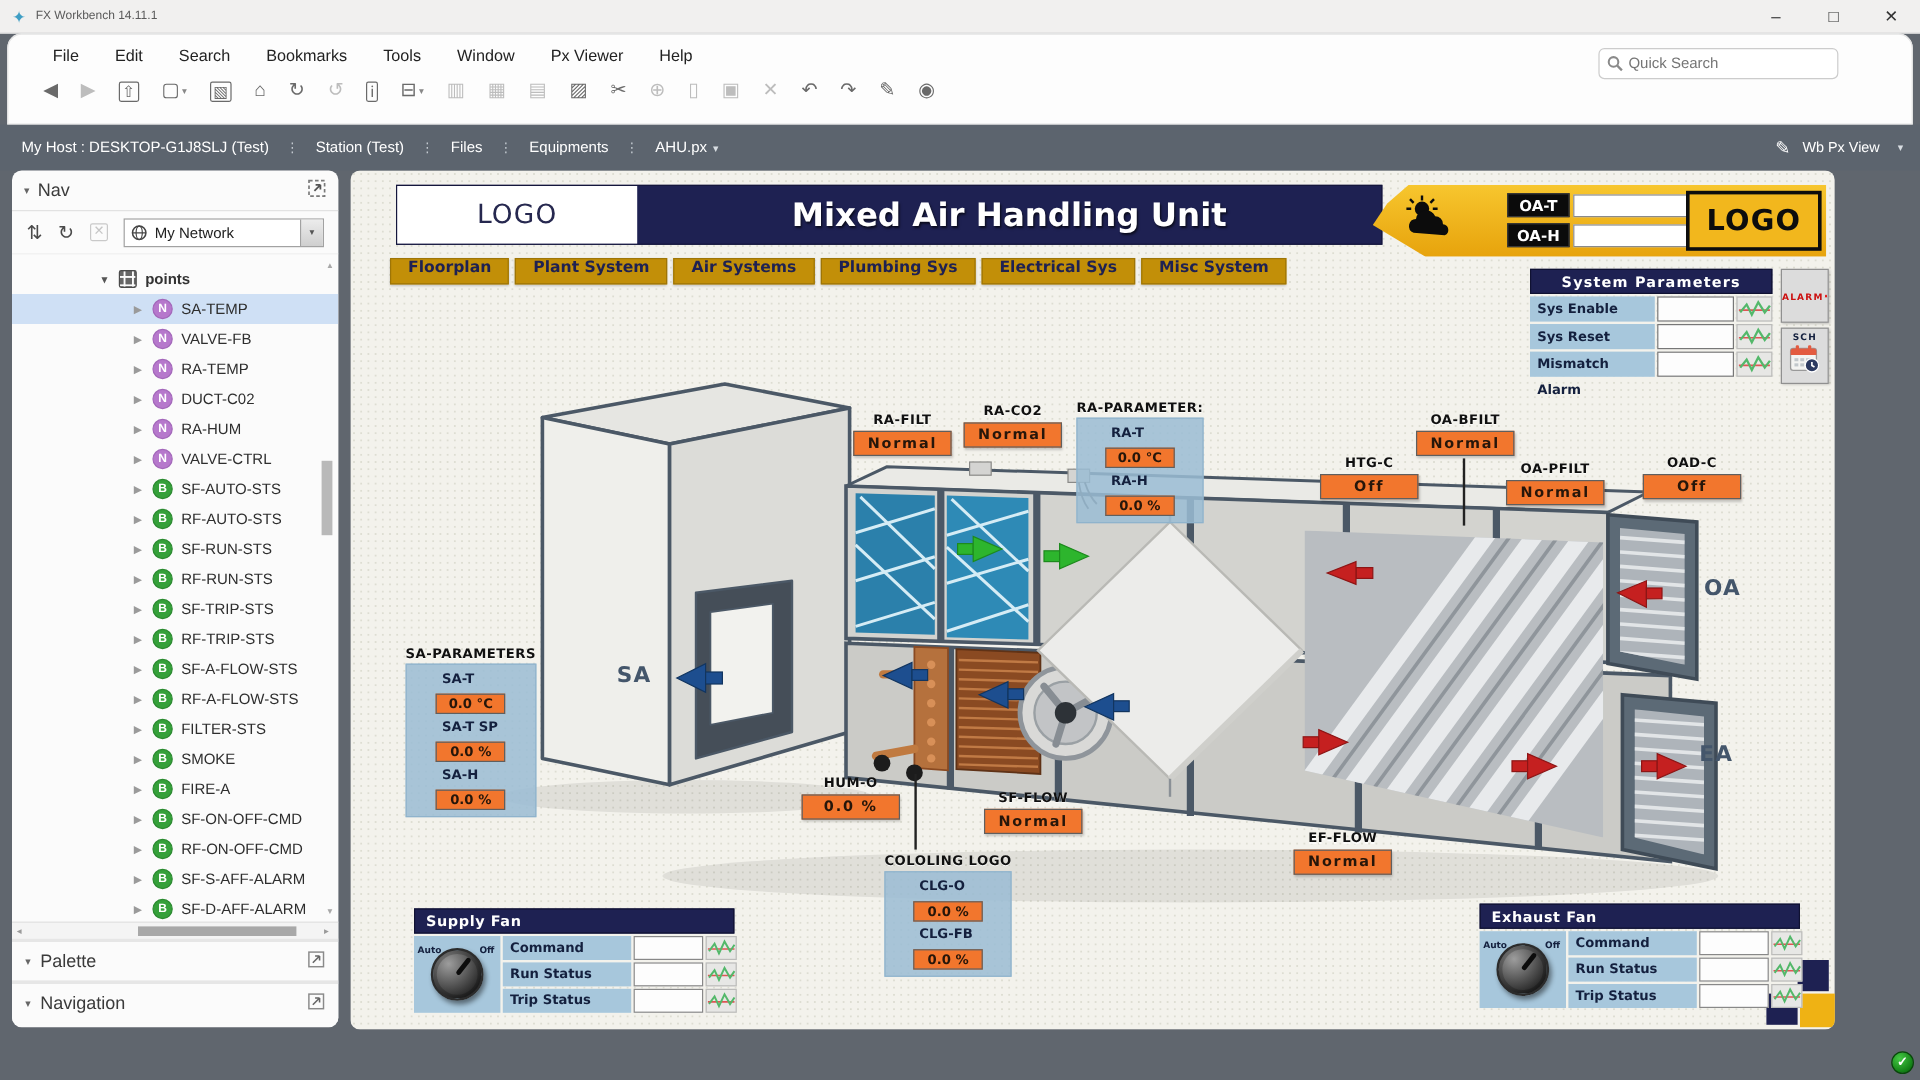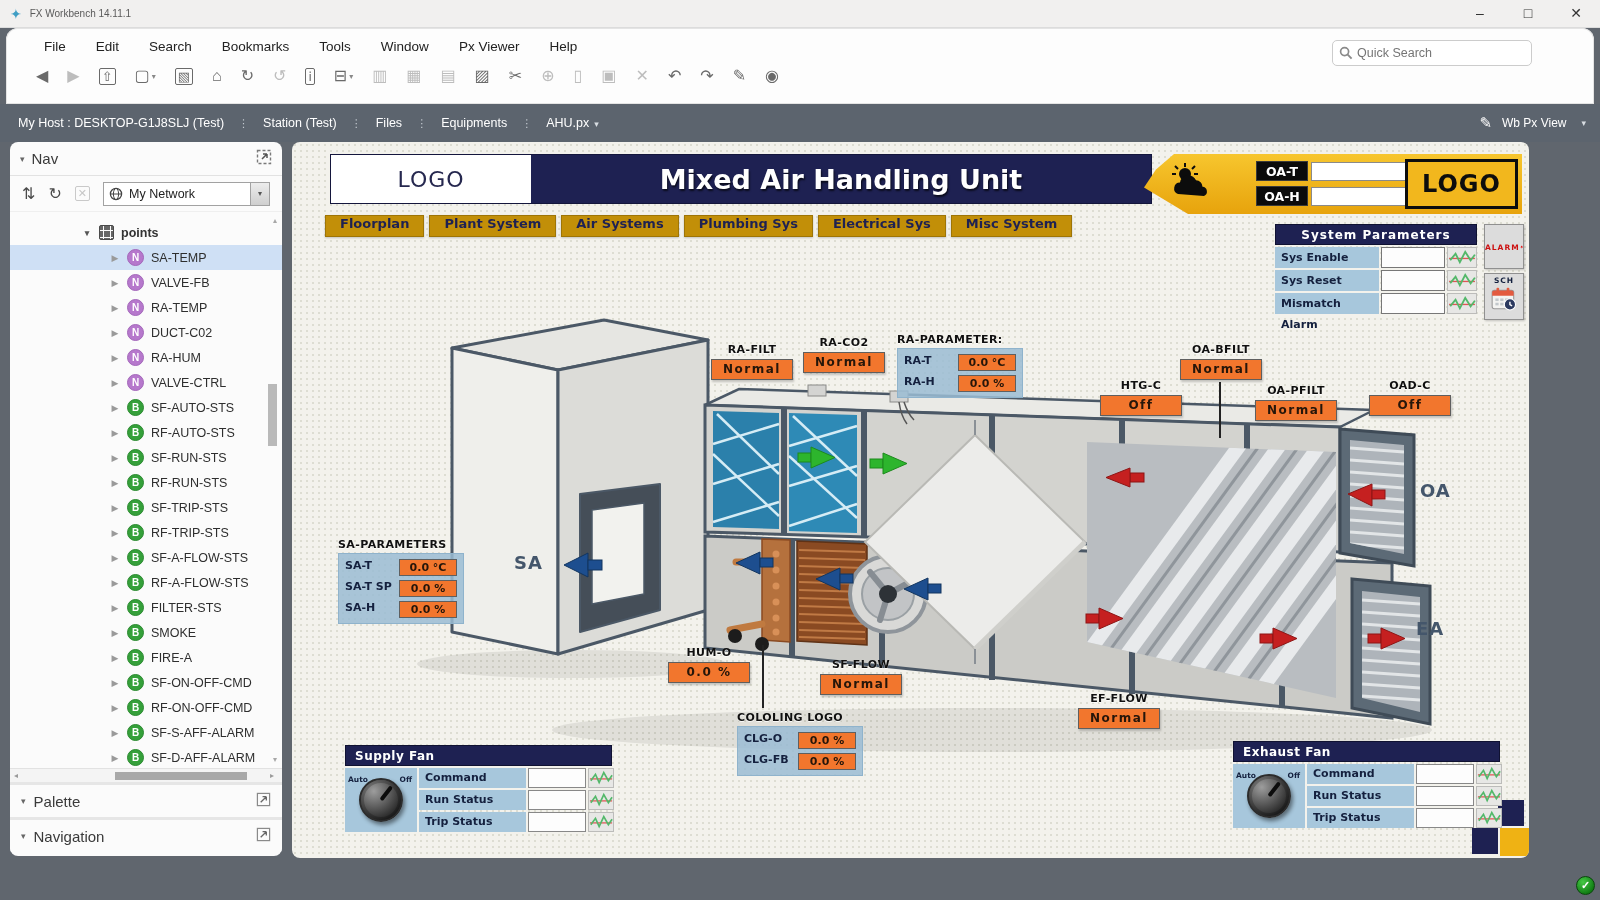--- a/index.html
+++ b/index.html
@@ -106,28 +106,28 @@
   .sch-txt { font:bold 7.5px "DejaVu Sans",sans-serif; color:#14203e; letter-spacing:1px; margin-top:2px; }
 
   
   .px-badge { position:absolute; width:82px; text-align:center; z-index:3; }
   .px-badge .lbl { font:bold 11px "DejaVu Sans",sans-serif; color:#101010; letter-spacing:0.4px; margin-bottom:3px; text-shadow:0 1px 0 #ffffffcc; white-space:nowrap; }
   .px-badge .val { height:21px; background:#f2762d; border:1.5px solid #5f5f5f; font:bold 12px "DejaVu Sans",sans-serif;
                    color:#26160a; letter-spacing:1.5px; line-height:18px; box-shadow:1px 2px 2px #0003; }
   .pg { position:absolute; z-index:3; }
   .pg .title { font:bold 11px "DejaVu Sans",sans-serif; color:#101010; letter-spacing:0.4px; margin-bottom:2px; text-shadow:0 1px 0 #ffffffcc; }
   .pg .body { background:rgba(154,188,211,0.85); border:1px solid #8fb3cc; padding:5px 6px; display:flex; flex-direction:column; gap:4px; }
-  .pg .row { display:flex; gap:6px; }
+  .pg .row { display:flex; align-items:center; gap:6px;flex-direction:column; }
   .pg .rlbl { font:bold 11px "DejaVu Sans",sans-serif; color:#14203e; width:48px; white-space:nowrap; }
   .pg .rval { width:58px; height:17px; background:#f2762d; border:1.2px solid #5f5f5f; font:bold 11px "DejaVu Sans",sans-serif;
               color:#26160a; text-align:center; line-height:15px; }
   .duct-lbl { position:absolute; font:bold 18px "DejaVu Sans",sans-serif; color:#44566b; letter-spacing:1px; z-index:3; }
 
   
-  .fan-panel { position:absolute; width:267px; z-index:3; }
+  .fan-panel { position:absolute; width:267px; z-index:3;margin-top:12px; }
   .fp-hdr { height:21px; background:#1e2152; border:1px solid #101232; color:#fff; font:bold 12px "DejaVu Sans",sans-serif; line-height:20px; padding-left:9px; letter-spacing:0.5px; }
   .fp-body { display:grid; grid-template-columns:72px 107px 58px 26px; grid-auto-rows:20px; gap:2px; margin-top:2px; }
   .fp-knobcell { grid-row:1 / span 3; background:#a7c7dc; position:relative; }
   .fp-lbl { background:#a7c7dc; color:#14203e; font:bold 11px "DejaVu Sans",sans-serif; line-height:20px; padding-left:6px; white-space:nowrap; }
   .fp-input { background:#fdfdfd; border:1.5px solid #888; }
   .fp-spark { border:1px solid #bcbcba; background:#e7e7e5; }
   .knob-dial { position:absolute; left:14px; top:10px; width:44px; height:44px; border-radius:50%;
                background:radial-gradient(circle at 32% 28%, #9d9d9d, #565656 45%, #161616 85%);
                border:2px solid #2c2c2c; box-shadow:2px 3px 4px #0007, inset 0 0 0 3px #00000033; }
   .knob-ptr { position:absolute; left:50%; top:3px; width:4px; height:17px; margin-left:-2px; background:#0c0c0c;

